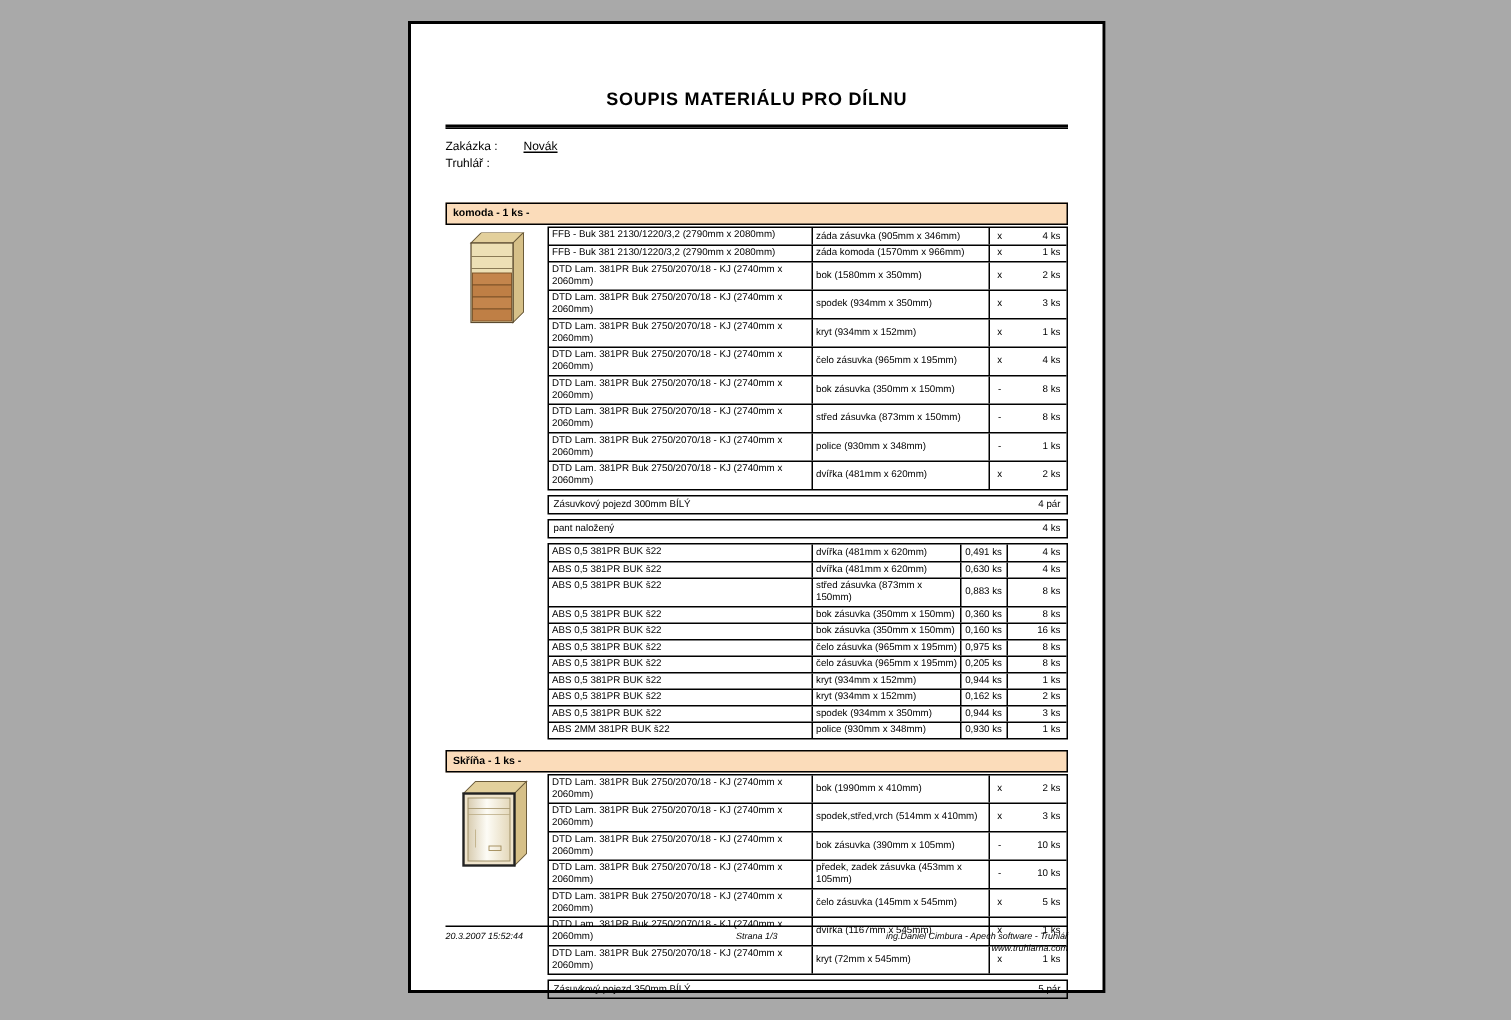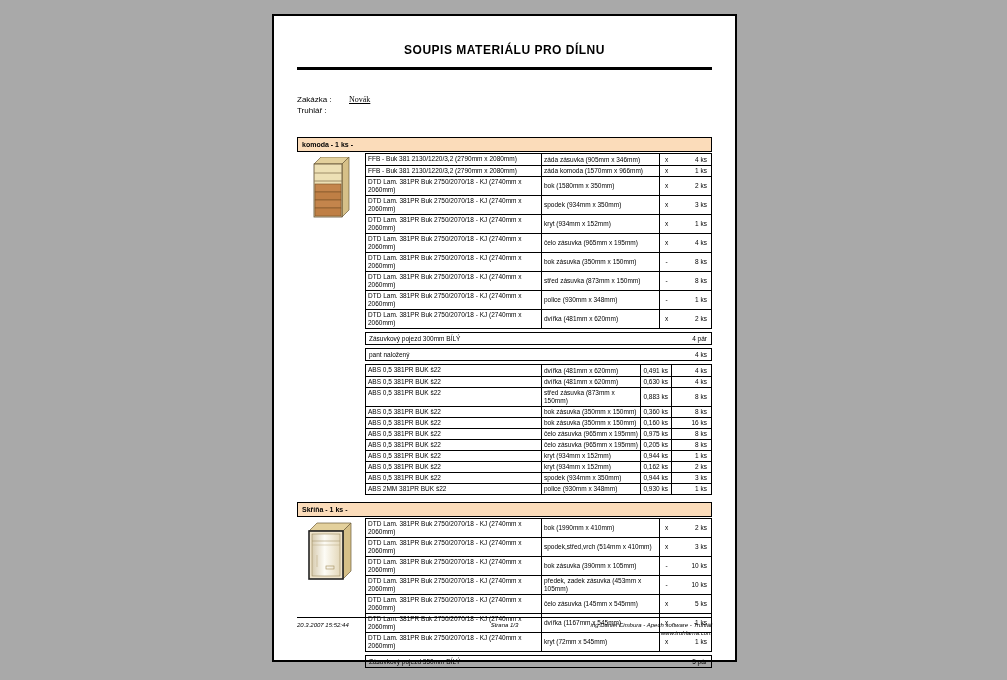--- a/index.html
+++ b/index.html
@@ -8,31 +8,31 @@
     background:#a9a9a9;
     font-family:"Liberation Sans", sans-serif;
     color:#000;
   }
   .page {
     position:absolute; left:272px; top:14px;
     width:465px; height:648px;
     background:#fff; border:2px solid #000;
   }
   .page-title {
-    margin-top:27px; text-align:center;
+    margin-top:43px; text-align:center;
     font-size:12px; font-weight:bold; letter-spacing:.5px;
   }
   .double-rule {
     margin:10px 23px 0 23px; height:2px;
     border-top:2px solid #000; border-bottom:1px solid #000;
   }
-  .meta { margin:24px 23px 0 23px; font-size:8px; line-height:11px; }
+  .meta { margin:6px 23px 0 23px; font-size:8px; line-height:11px; }
   .meta-row { display:flex; }
   .meta-label { width:52px; }
-  .meta-value { text-decoration:underline;font-family:Liberation Serif, serif; }
+  .meta-value { text-decoration:underline; }
   .section { margin:0 23px; }
   .section-1 { margin-top:21px; }
   .section-2 { margin-top:7px; }
   .band {
     height:15px; background:#fbdcba; border:1px solid #000;
     font-size:7px; font-weight:bold; line-height:13px; padding-left:4px;
   }
   .section-body { display:flex; margin-top:1px; }
   .thumb-col { width:68px; padding-top:4px; }
   .tbl { width:347px; }

